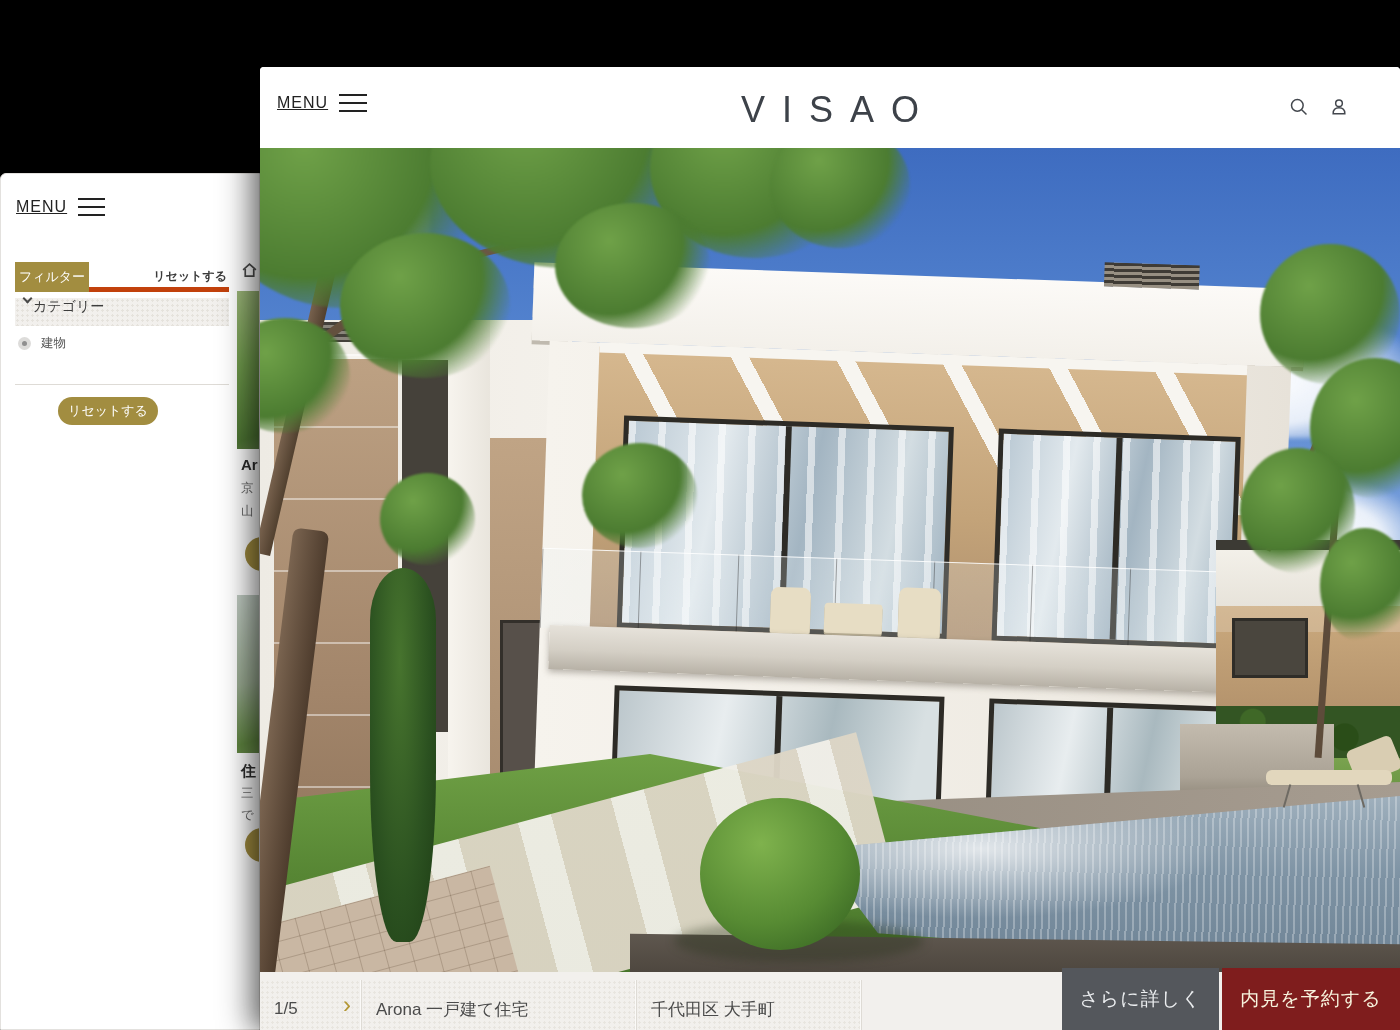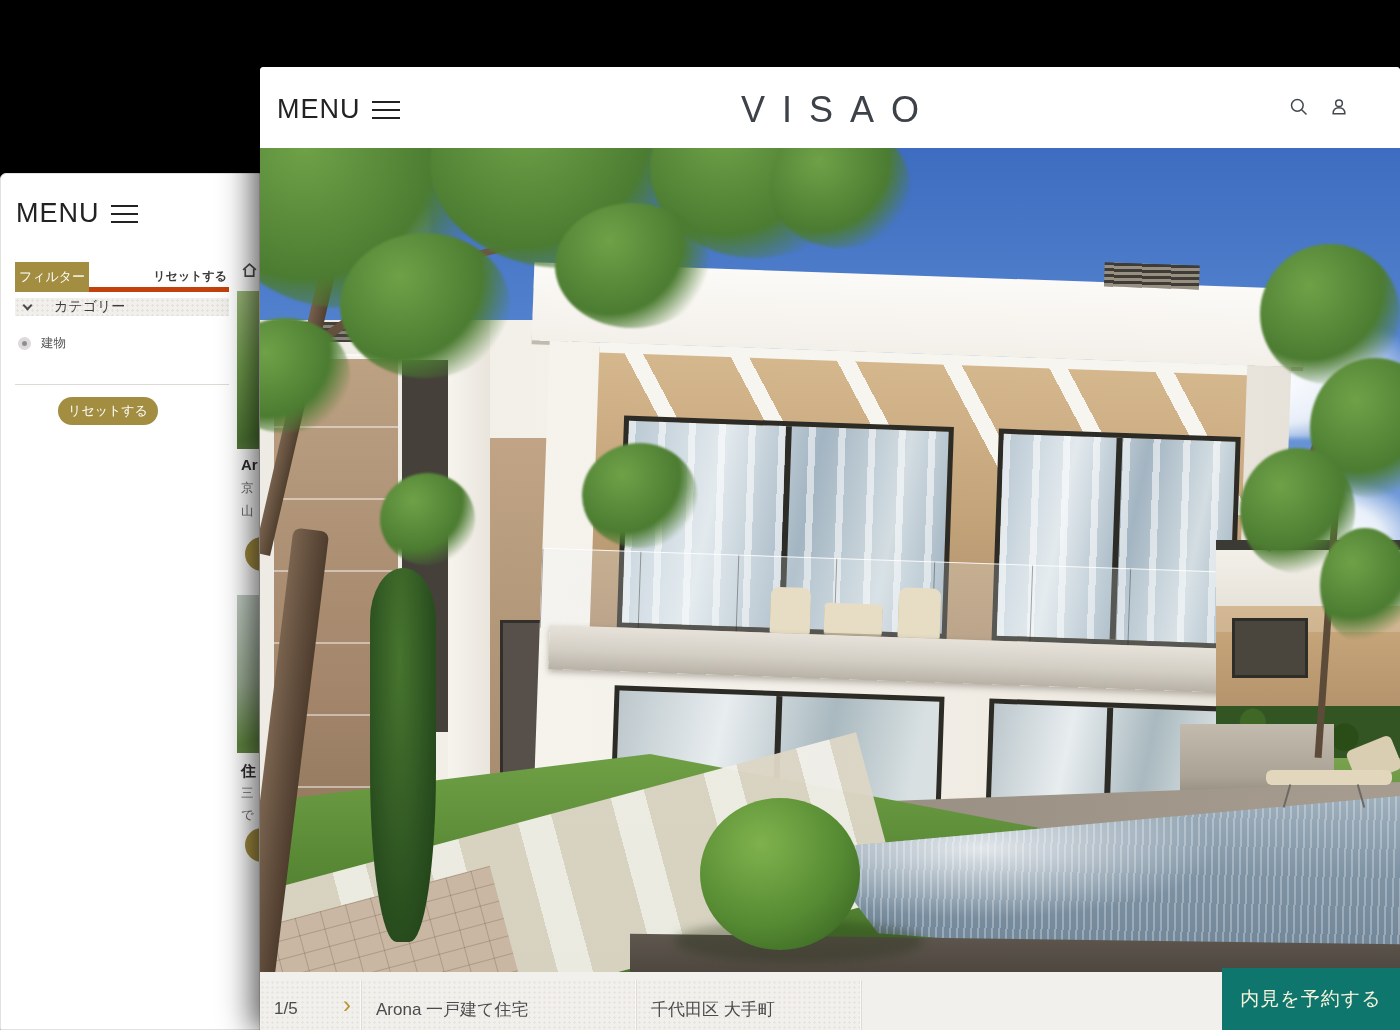--- a/index.html
+++ b/index.html
@@ -8,35 +8,35 @@
          font-family:"Liberation Sans","DejaVu Sans",sans-serif; }
 
   .canvas { position:absolute; inset:0; width:1400px; height:1030px; background:#000; }
 
   
   .back-window { position:absolute; left:0; top:173px; width:260px; height:857px;
     background:#fff; border:1px solid #e3e1de; border-radius:6px 0 0 0;
     box-shadow:0 0 24px rgba(0,0,0,.5); overflow:hidden; }
   .menu-btn { display:flex; align-items:center; gap:11px; background:none; border:none; cursor:pointer; }
   .bw-menu { position:absolute; left:15px; top:24px; }
-  .menu-word { font-size:27px; letter-spacing:1px; color:#222; }
+  .menu-word { font-size:16px; letter-spacing:1px; color:#222;text-decoration:underline; }
   .hamburger { display:inline-flex; flex-direction:column; gap:6px; width:27px; }
   .hamburger i { display:block; height:2px; background:#222; }
   .home-crumb { position:absolute; left:240px; top:88px; width:17px; height:17px; border:none; background:none; cursor:pointer; color:#4c4c4c; }
 
   .filter-panel { position:absolute; left:0; top:85px; width:232px; }
   .filter-row { position:absolute; left:14px; top:3px; width:214px; height:30px;
     border-bottom:5px solid #c2410c; }
   .filter-tab { position:absolute; left:0; top:0; width:74px; height:30px; border:none;
     background:#a28d40; color:#fff; font-size:13px; cursor:pointer; }
   .reset-link { position:absolute; right:2px; top:6px; font-size:12px; font-weight:bold;
     color:#3b3b3b; text-decoration:none; cursor:pointer; }
-  .category-header { position:absolute; left:14px; top:39px; width:214px; height:18px;
+  .category-header { position:absolute; left:14px; top:39px; width:214px; height:28px;
     background:#f2f0ed radial-gradient(circle,#e5e2dc 1px,transparent 1.2px); background-size:5px 5px;
-    border:none; display:flex; align-items:center; gap:23px; padding-left:9px; cursor:pointer; }
+    border:none; display:flex; gap:2px; padding-left:9px; cursor:pointer; }
   .chev-i { width:7px; height:7px; border-left:2px solid #4a4a4a; border-bottom:2px solid #4a4a4a;
     transform:rotate(-45deg); margin-top:-3px; }
   .category-label { font-size:14px; color:#3d3d3d; }
   .radio-row { position:absolute; left:17px; top:76px; display:flex; align-items:center; gap:10px; cursor:pointer; }
   .radio { width:13px; height:13px; border-radius:50%; background:#dddcda; display:flex; align-items:center; justify-content:center; }
   .radio i { width:5px; height:5px; border-radius:50%; background:#8f8f8f; }
   .radio-label { font-size:12.5px; color:#555; }
   .panel-divider { position:absolute; left:14px; top:125px; width:214px; height:1px; background:#dedbd6; }
   .reset-pill { position:absolute; left:57px; top:138px; width:100px; height:28px; border:none;
     border-radius:14px; background:#a28d40; color:#fff; font-size:13px; cursor:pointer; }
@@ -203,21 +203,21 @@
     font-size:17px; color:#4b4b4b; border-right:1px solid #dedbd5; box-shadow:inset -1px 0 0 #fbfaf8;
     background:#f2f0ed radial-gradient(circle,#e8e5df 1px,transparent 1.2px); background-size:5px 5px;margin-top:8px; }
   .seg-pager { left:0; width:102px; }
   .pager-chev { position:absolute; right:10px; top:13px; font-size:24px; color:#b39735; background:none; border:none; cursor:pointer; line-height:1; }
   .seg-name { left:102px; width:275px; }
   .seg-loc { left:377px; width:225px; }
   .seg-area { left:602px; width:200px; border-right:none; }
   .btn-dark { position:absolute; left:802px; top:-4px; width:157px; height:62px; border:none;
     background:#54575c; color:#eceef0; font-size:19px; letter-spacing:1px; cursor:pointer; }
   .btn-gold { position:absolute; left:962px; top:-4px; width:178px; height:62px; border:none;
-    background:#0f766e; color:#f7f3dd; font-size:19px; letter-spacing:1px; cursor:pointer; }
+    background:#7f1d1d; color:#f7f3dd; font-size:19px; letter-spacing:1px; cursor:pointer; }
 </style>
 </head>
 <body>
 
 <div class="canvas">
 
   <section class="back-window">
 
     <button class="menu-btn bw-menu">
       <span class="menu-word">MENU</span>
@@ -393,16 +393,17 @@
       <div class="seg seg-pager">
         <span>1/5</span>
         <button class="pager-chev">›</button>
       </div>
       <div class="seg seg-name">
         <span>Arona 一戸建て住宅</span>
       </div>
       <div class="seg seg-loc">
         <span>千代田区 大手町</span>
       </div>
+      <button class="btn-dark">さらに詳しく</button>
       <button class="btn-gold">内見を予約する</button>
     </div>
   </section>
 </div>
 
 </body></html>

